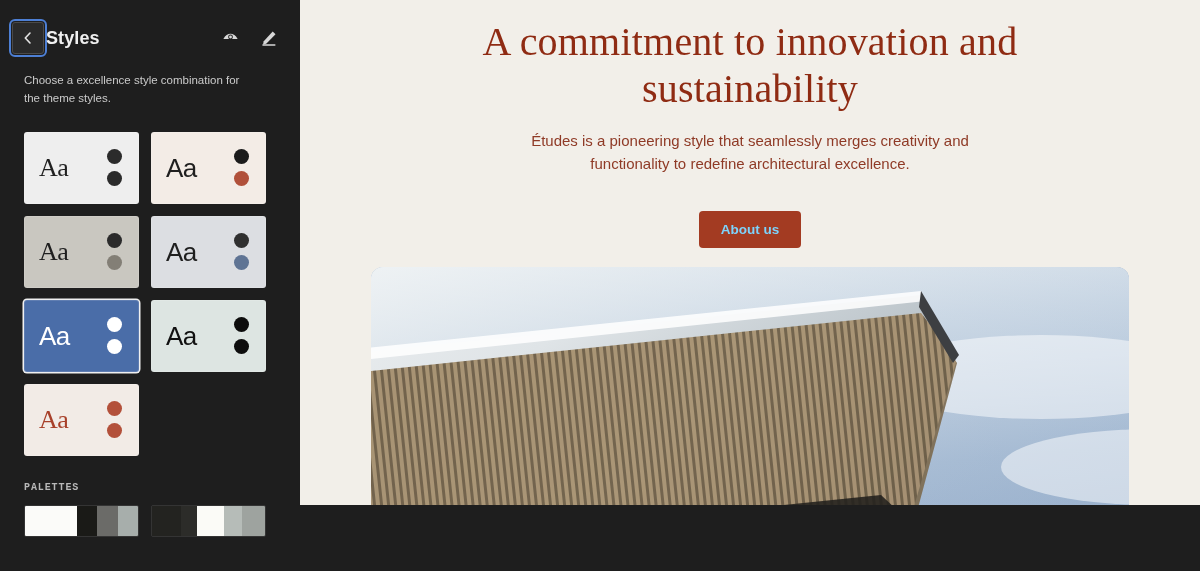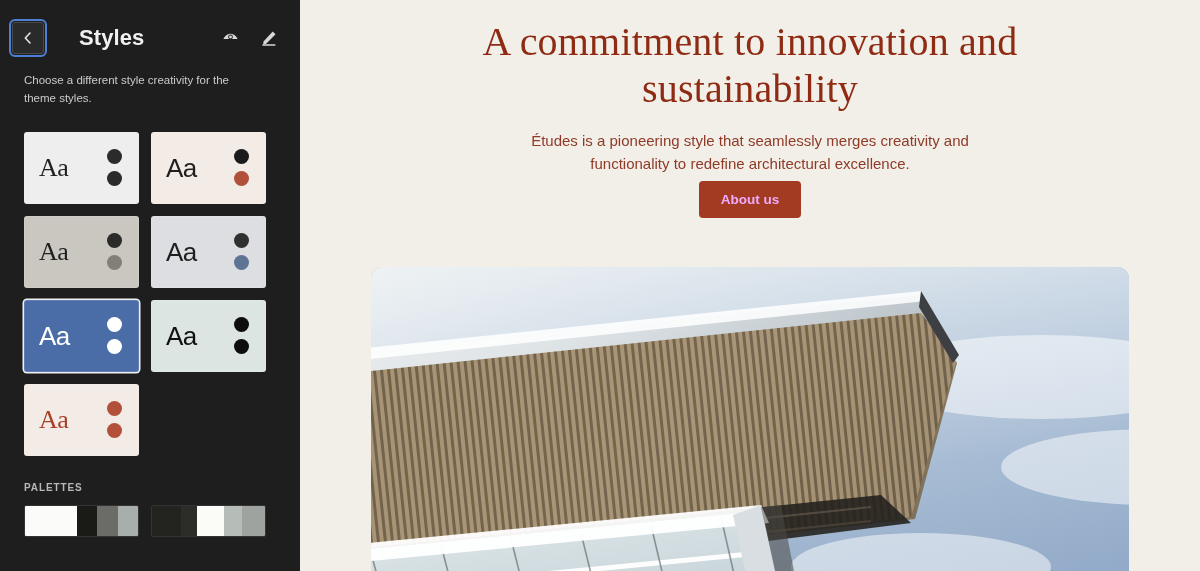--- a/index.html
+++ b/index.html
@@ -44,23 +44,23 @@
     display: flex;
     align-items: center;
     justify-content: center;
     cursor: pointer;
     flex: 0 0 32px;
   }
   #back-button svg { display: block; }
 
   #panel-title {
     color: #f0f0f0;
-    font-size: 22px;
+    font-size: 18px;
     font-weight: 600;
-    margin-left: 35px;
+    margin-left: 2px;
     letter-spacing: 0.1px;
     white-space: nowrap;
   }
 
   #header-actions {
     margin-left: auto;
     display: flex;
     align-items: center;
     gap: 14px;
   }
@@ -122,20 +122,21 @@
   }
   .style-dot {
     width: 15px;
     height: 15px;
     border-radius: 50%;
   }
 
   
   #palettes-section {
     padding: 26px 24px 0 24px;
+    font-family: Liberation Mono, monospace;
   }
   #palettes-label {
     color: #b8b8b8;
     font-size: 10px;
     font-weight: 700;
     letter-spacing: 0.9px;
     text-transform: uppercase;
     margin-bottom: 12px;
   }
   #palettes-grid {
@@ -149,21 +150,21 @@
     display: flex;
     overflow: hidden;
     cursor: pointer;
     border: 1px solid rgba(255,255,255,0.10);
   }
   .palette-seg { height: 100%; }
 
   
   #preview {
     flex: 1 1 auto;
-    height: 571px;
+    height: 505px;
     background: #f2efe9;
     position: relative;
     overflow: hidden;
   }
 
   #hero {
     padding: 18px 40px 0 40px;
     text-align: center;
   }
 
@@ -182,23 +183,23 @@
     color: #8f3a26;
     font-size: 15px;
     line-height: 1.5;
     max-width: 470px;
     margin: 18px auto 0 auto;
     font-weight: 400;
   }
 
   #about-us-button {
     display: inline-block;
-    margin-top: 6px;
+    margin-top: 36px;
     background: #a33b22;
-    color: #f0abfc;
+    color: #7dd3fc;
     font-size: 13.5px;
     font-weight: 700;
     padding: 11px 22px;
     border: none;
     border-radius: 4px;
     cursor: pointer;
     font-family: "Liberation Sans", sans-serif;
   }
 
   
@@ -238,21 +239,21 @@
       </div>
       <div class="hdr-icon">
         <svg width="19" height="19" viewBox="0 0 20 20">
           <path d="M14.4 2.6 L17.4 5.6 L7.6 15.4 L4.2 16.2 L5 12.8 Z" fill="#d8d8d8"></path>
           <path d="M4.2 16.8 L16.6 16.8" stroke="#d8d8d8" stroke-width="1.7" stroke-linecap="round"></path>
         </svg>
       </div>
     </div>
   </div>
 
-  <p id="panel-description">Choose a different style creativity for the theme styles.</p>
+  <p id="panel-description">Choose a excellence style combination for the theme styles.</p>
 
   <div id="styles-grid">
       <div class="style-card" style="background: rgb(238, 238, 238);">
         <span class="style-aa" style="color: rgb(31, 31, 31); font-family: &quot;Liberation Serif&quot;, serif;">Aa</span>
         <span class="style-dots">
           <span class="style-dot" style="background: rgb(43, 43, 43);"></span>
           <span class="style-dot" style="background: rgb(43, 43, 43);"></span>
         </span>
       </div>
       <div class="style-card" style="background: rgb(243, 236, 230);">

